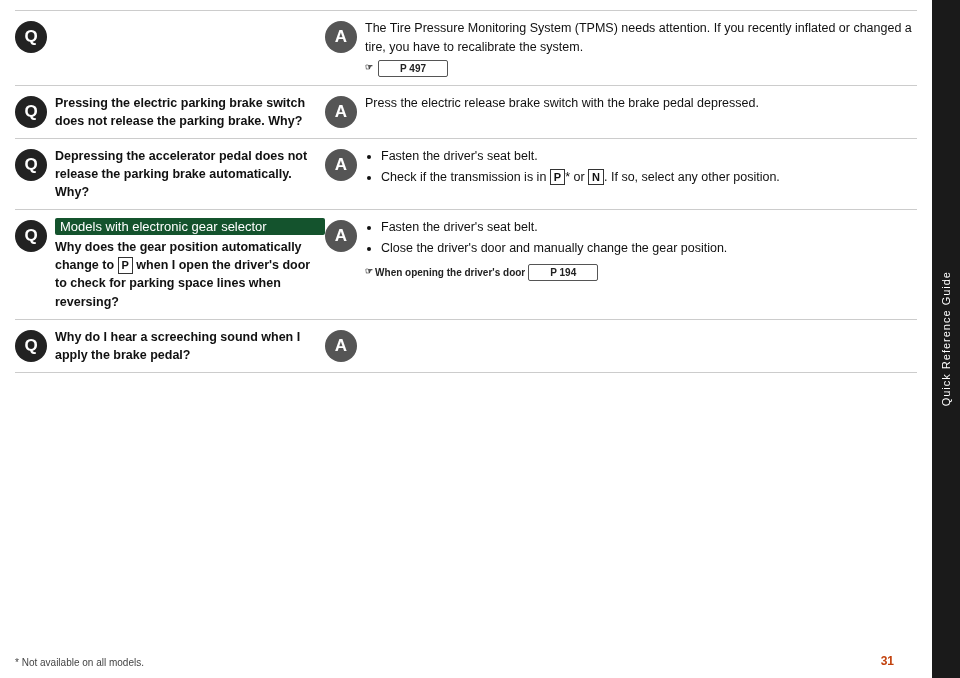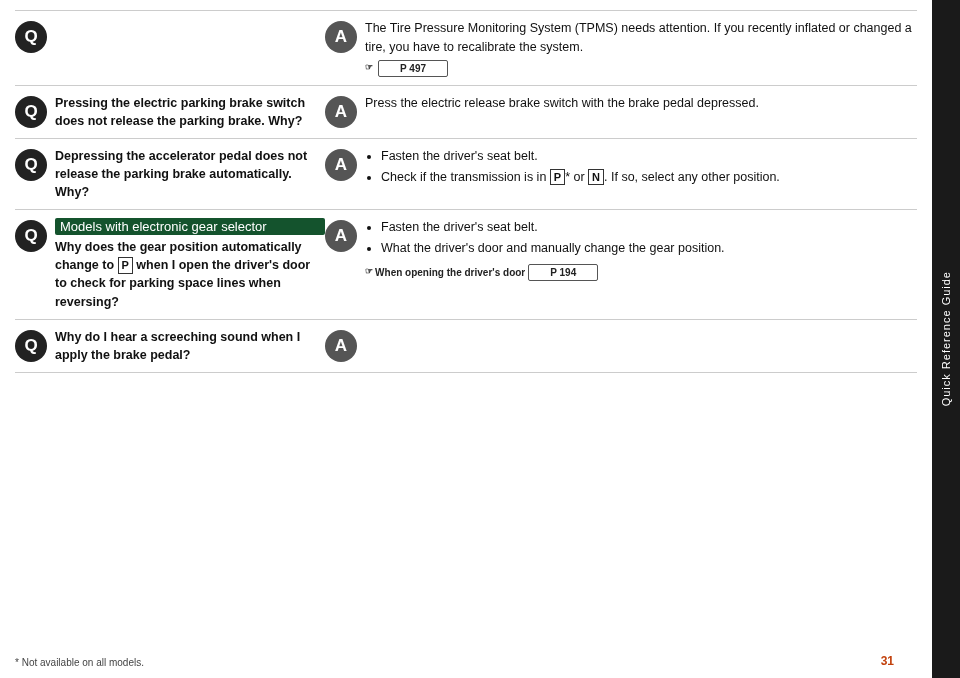--- a/index.html
+++ b/index.html
@@ -222,21 +222,21 @@
       <div style="display:flex;flex-direction:column;">
         <span class="model-badge">Models with electronic gear selector</span>
         <div class="q-text">Why does the gear position automatically change to <span class="inline-box">P</span> when I open the driver's door to check for parking space lines when reversing?</div>
       </div>
     </div>
     <div class="a-side">
       <div class="circle-icon a-icon">A</div>
       <div class="a-text">
         <ul>
           <li>Fasten the driver's seat belt.</li>
-          <li>What the driver's door and manually change the gear position.</li>
+          <li>Close the driver's door and manually change the gear position.</li>
         </ul>
         <div class="ref-link" style="margin-top:4px;">
           <span class="arrow">☞</span>
           <span>When opening the driver's door</span>
           <span class="page-ref">P 194</span>
         </div>
       </div>
     </div>
   </div>
 

